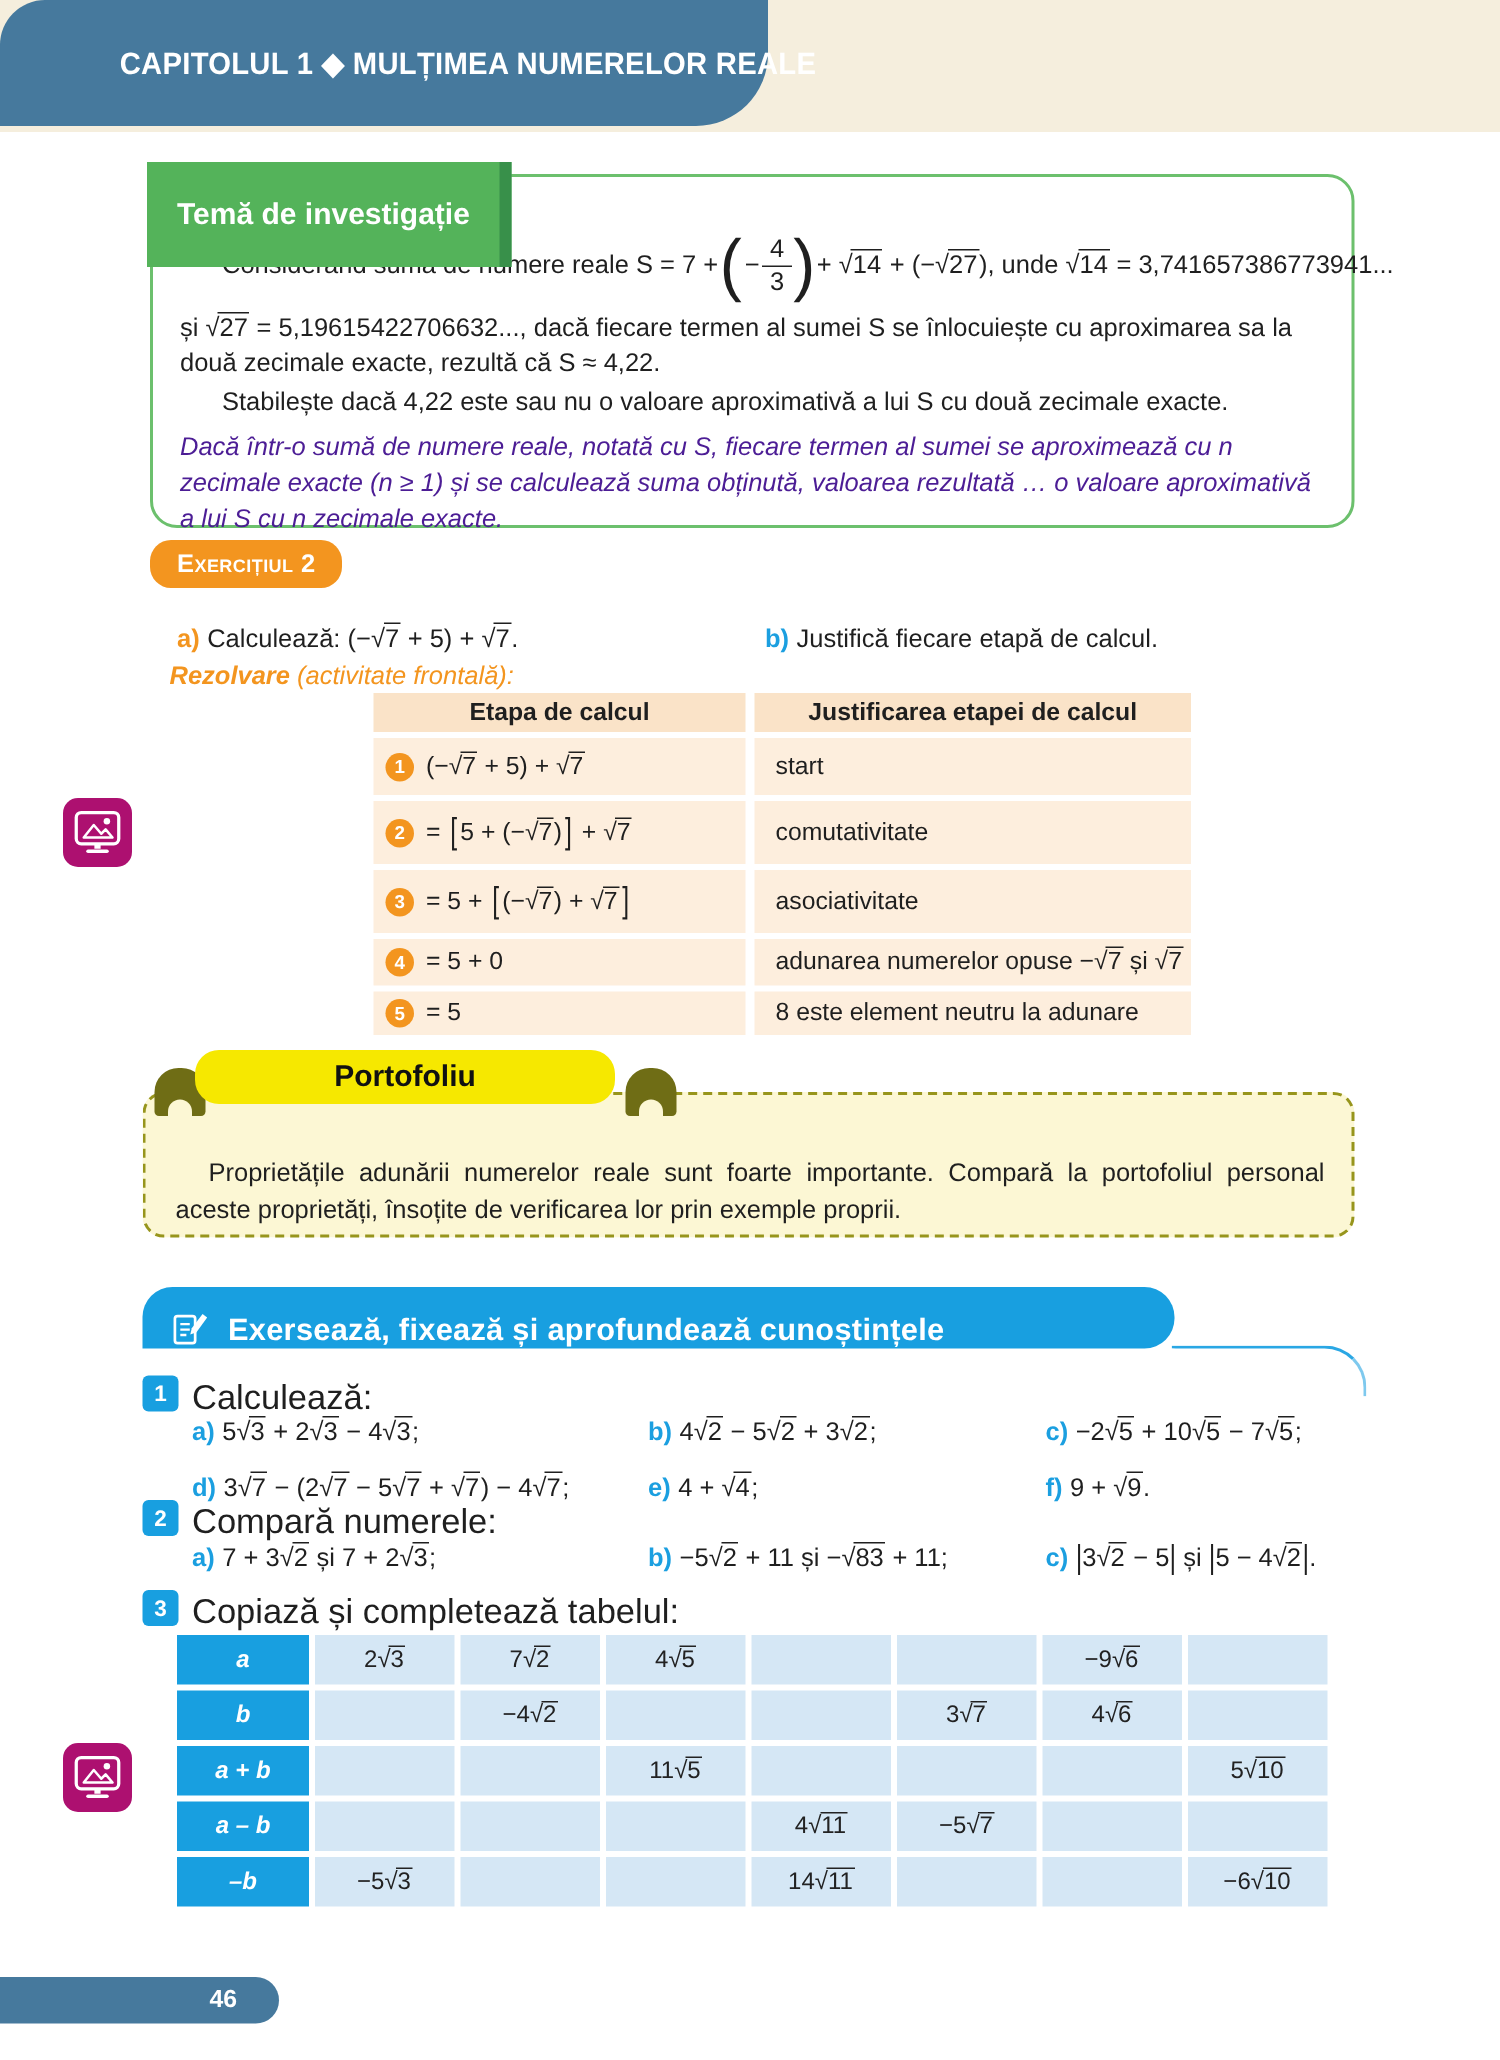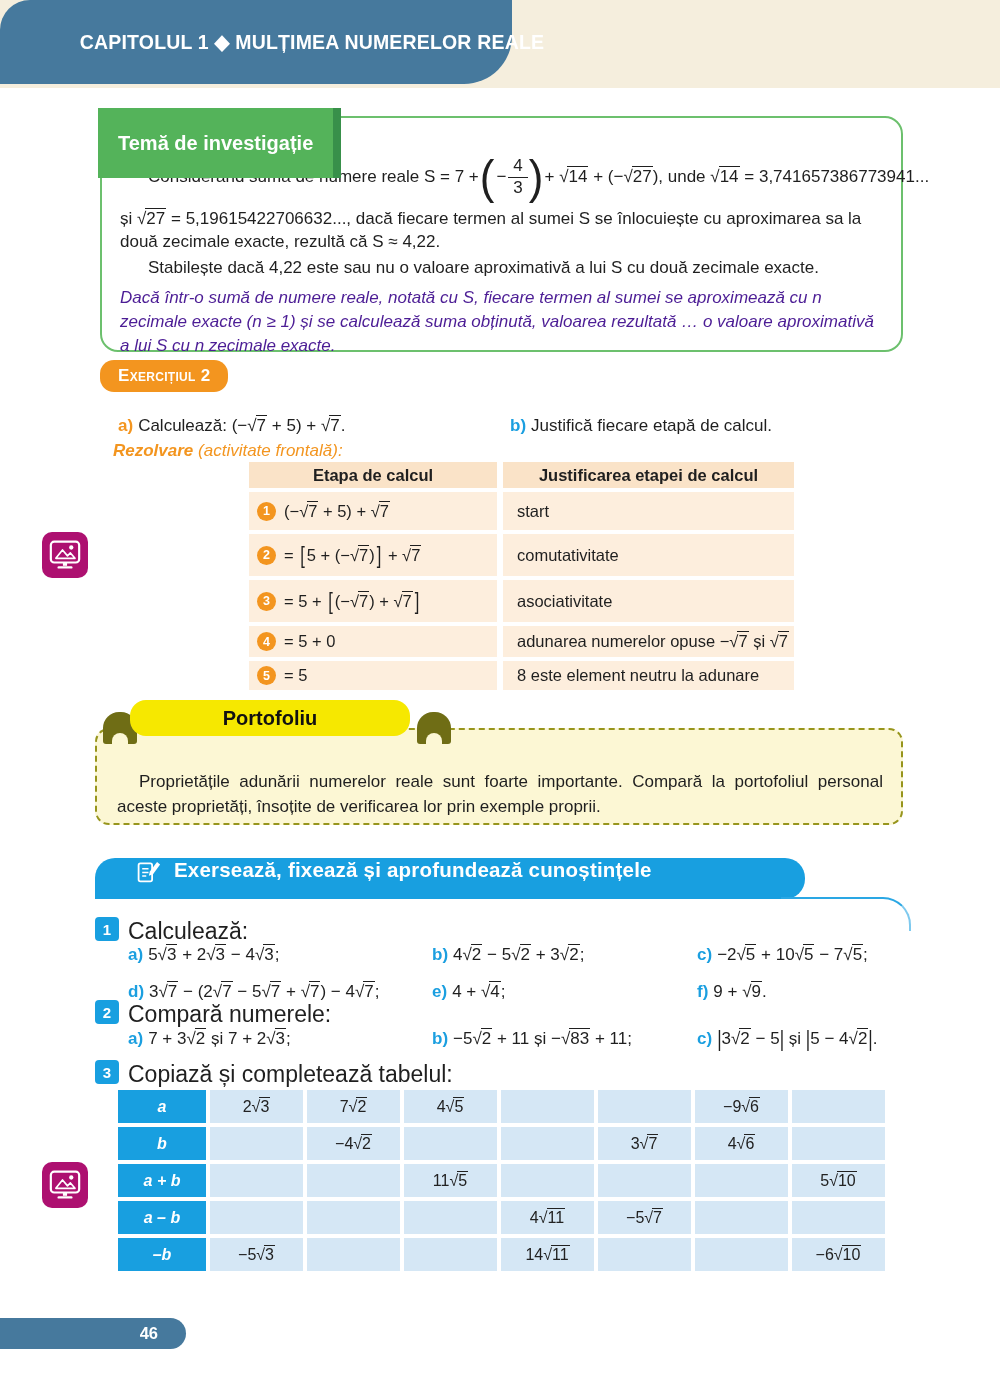--- a/index.html
+++ b/index.html
@@ -83,21 +83,21 @@
   .porto-ring::after{content:"";position:absolute;left:9px;bottom:-1px;width:16px;height:12px;
              background:#fcf7d4;border-radius:8px 8px 0 0;}
   .porto-banner{position:absolute;left:130px;top:700px;width:280px;height:36px;background:#f6e800;
              border-radius:16px;z-index:3;display:flex;align-items:center;justify-content:center;
              font-weight:bold;font-size:20px;color:#111;}
   .porto-text{position:absolute;left:117px;top:770px;width:766px;font-size:17px;line-height:1.45;
              text-indent:22px;text-align:justify;}
 
   
   .section-header{position:absolute;left:95px;top:858px;width:688px;height:41px;background:#189fe0;
-             border-radius:20px 20px 20px 0;display:flex;align-items:flex-start;color:#fff;padding-left:22px;}
+             border-radius:20px 20px 20px 0;display:flex;align-items:flex-end;color:#fff;}
   .section-header .sicon{margin:0 12px 0 18px;display:flex;}
   .section-header span.stitle{font-weight:bold;font-size:20.5px;letter-spacing:.2px;}
   .section-curve{position:absolute;left:781px;top:897px;width:128px;height:32px;
              border-top:2.5px solid #2aa7e4;border-right:2.5px solid #7ec9ee;border-radius:0 28px 0 0;}
 
   
   .num-badge{position:absolute;width:24px;height:24px;background:#189fe0;border-radius:4px;
              color:#fff;font-weight:bold;font-size:15px;display:flex;align-items:center;justify-content:center;}
   .ex-prompt{position:absolute;left:128px;font-size:23px;}
   .ex-item{position:absolute;font-size:17px;white-space:nowrap;}

